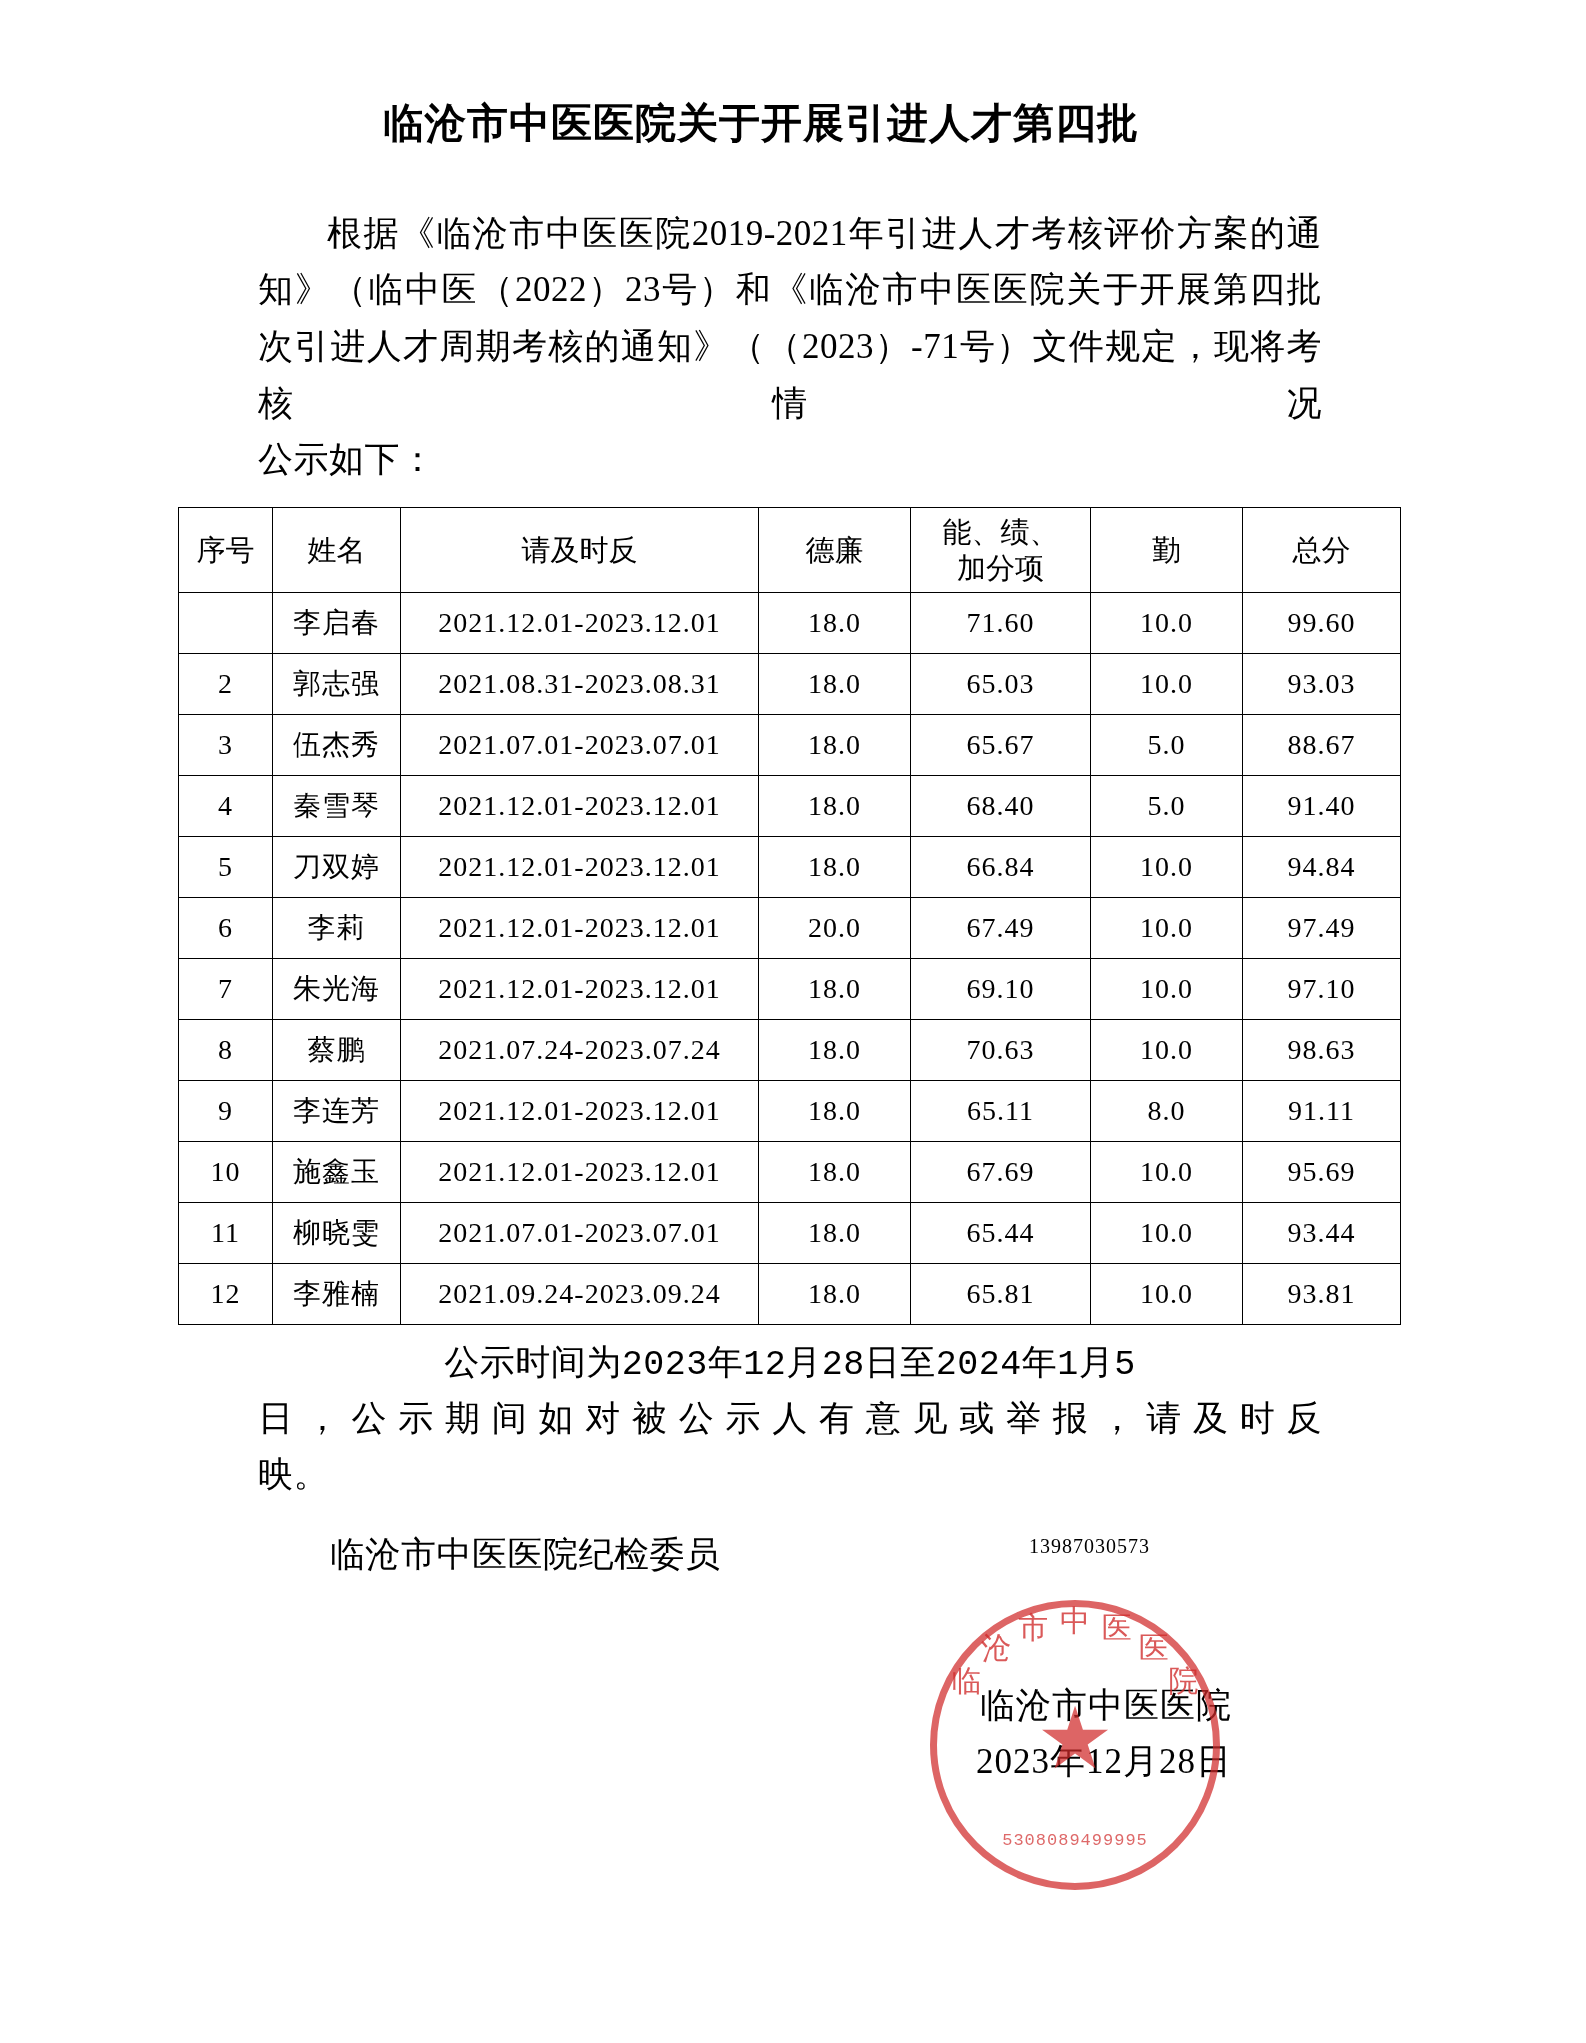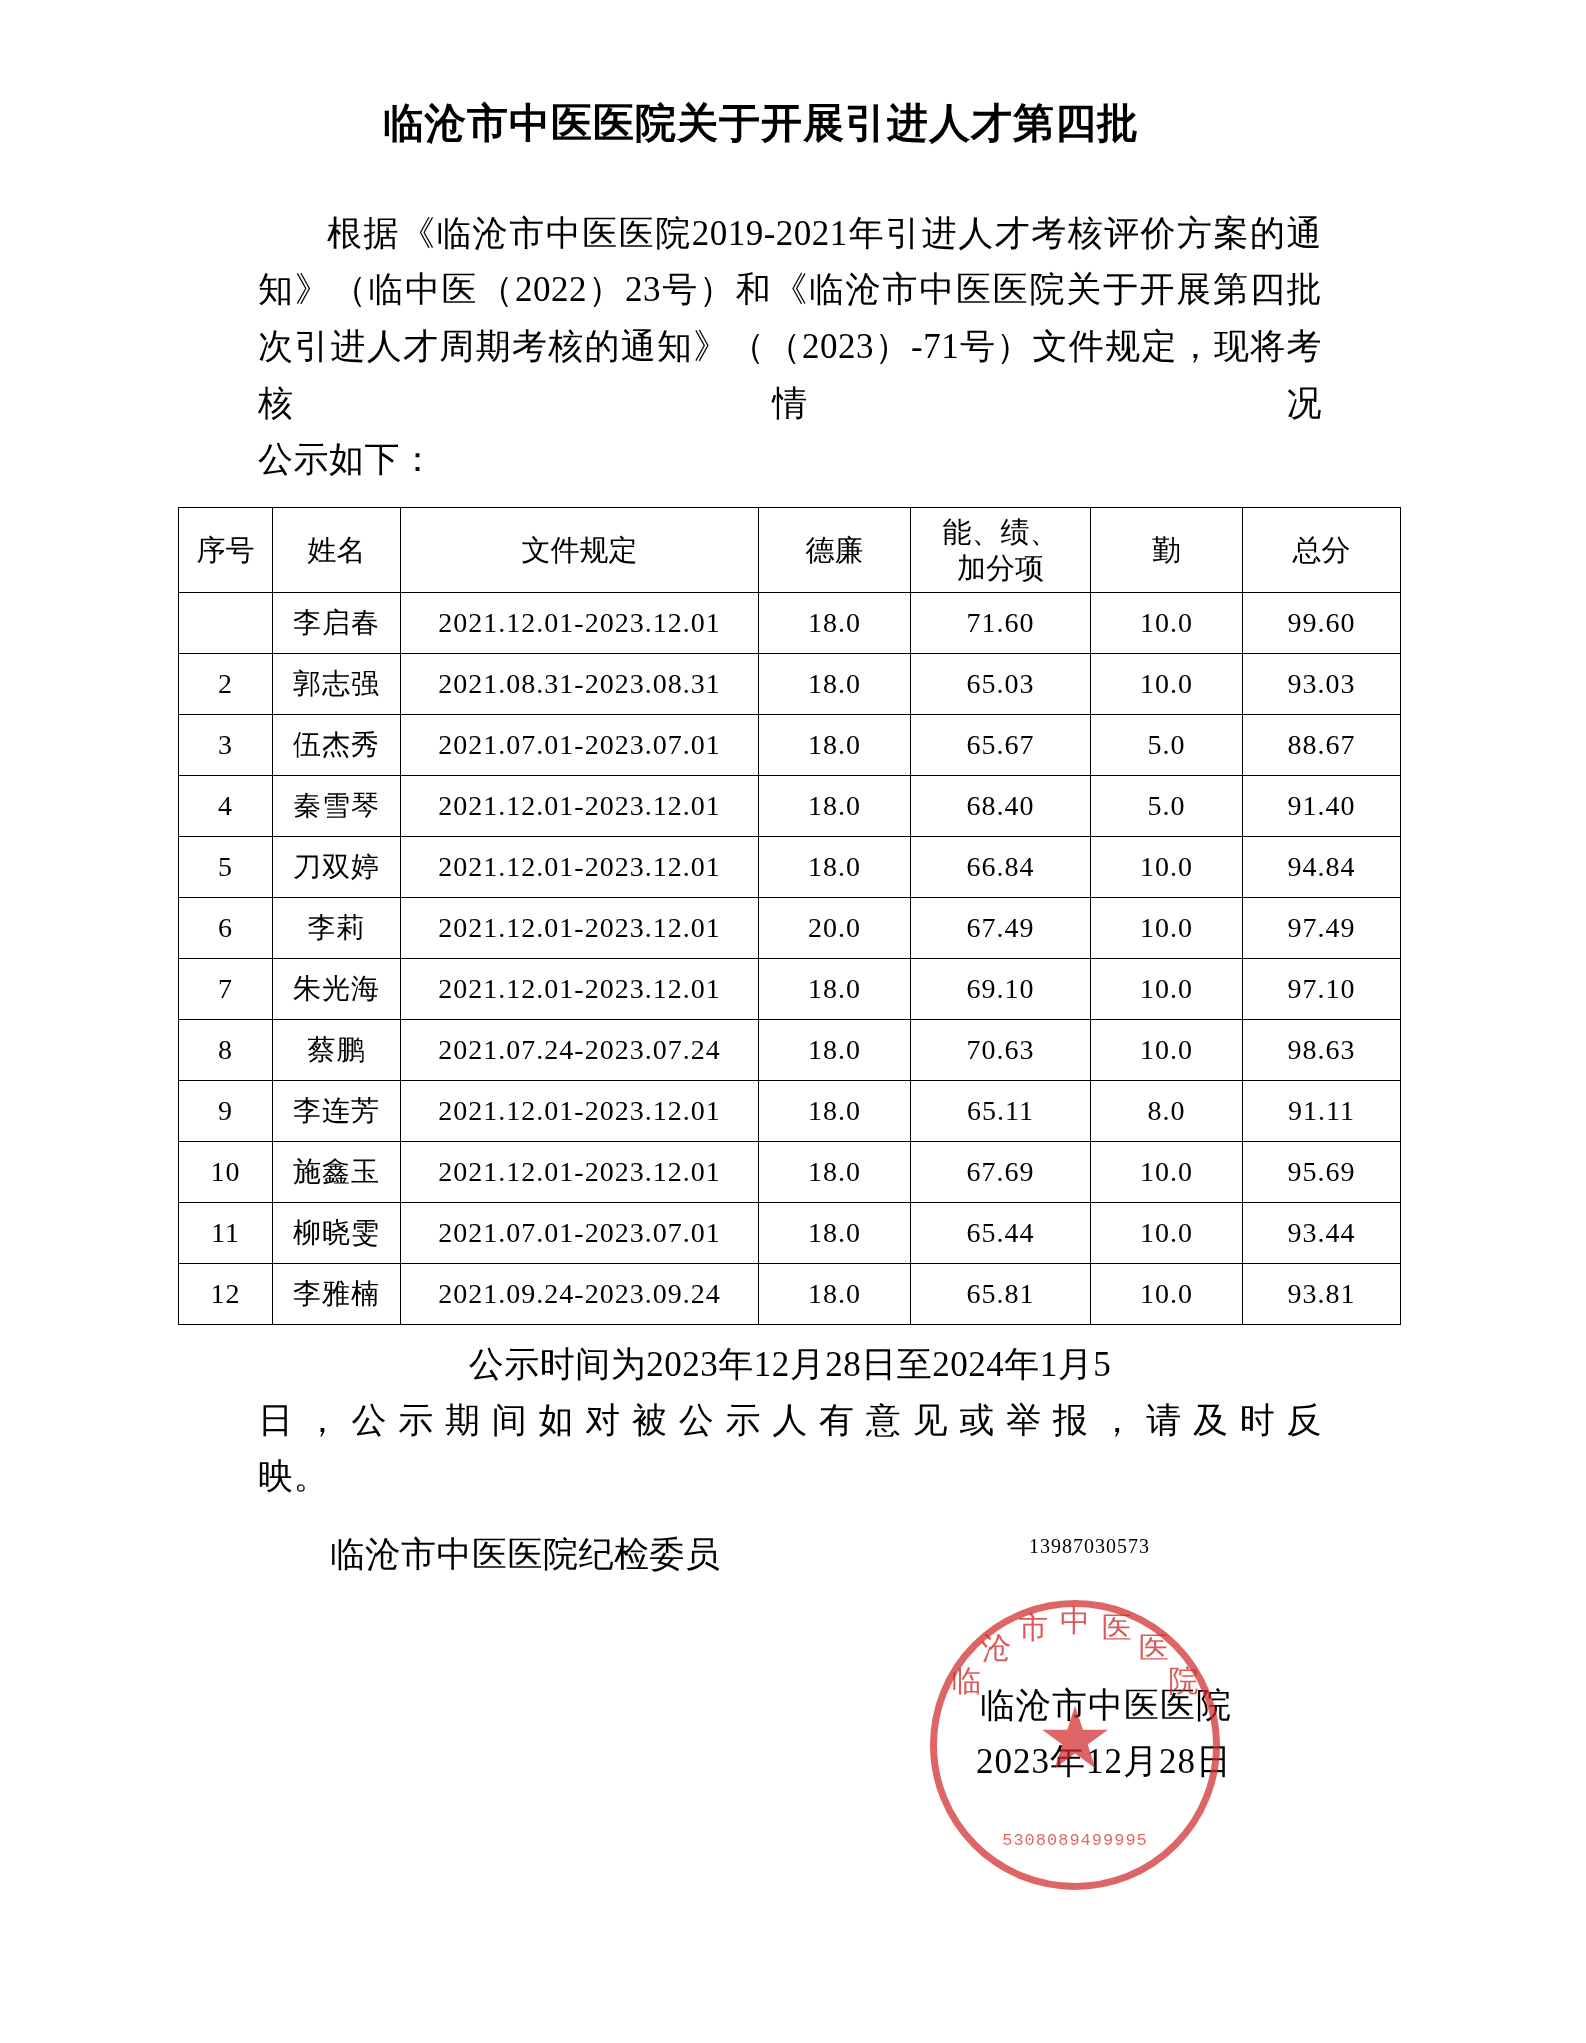--- a/index.html
+++ b/index.html
@@ -88,20 +88,21 @@
   .notice {
     font-size: 35px;
     line-height: 1.6;
     margin: 0;
     padding-top: 12px;
     padding-left: 258px;
     padding-right: 200px;
     text-align: justify;
     text-align-last: justify;
     letter-spacing: 0.5px;
+    font-family: Liberation Mono, monospace;
   }
   .notice .first-line {
     display: block;
     text-align: center;
     text-align-last: center;
   }
   .notice .last-line {
     display: block;
     text-align: left;
     text-align-last: left;
@@ -203,21 +204,21 @@
         <col class="c-period">
         <col class="c-de">
         <col class="c-neng">
         <col class="c-qin">
         <col class="c-total">
     </colgroup>
     <thead>
       <tr>
         <th>序号</th>
         <th>姓名</th>
-        <th>文件规定</th>
+        <th>请及时反</th>
         <th>德廉</th>
         <th>
           <span>能、绩、</span><br>
           <span>加分项</span>
         </th>
         <th>勤</th>
         <th>总分</th>
       </tr>
     </thead>
     <tbody>

